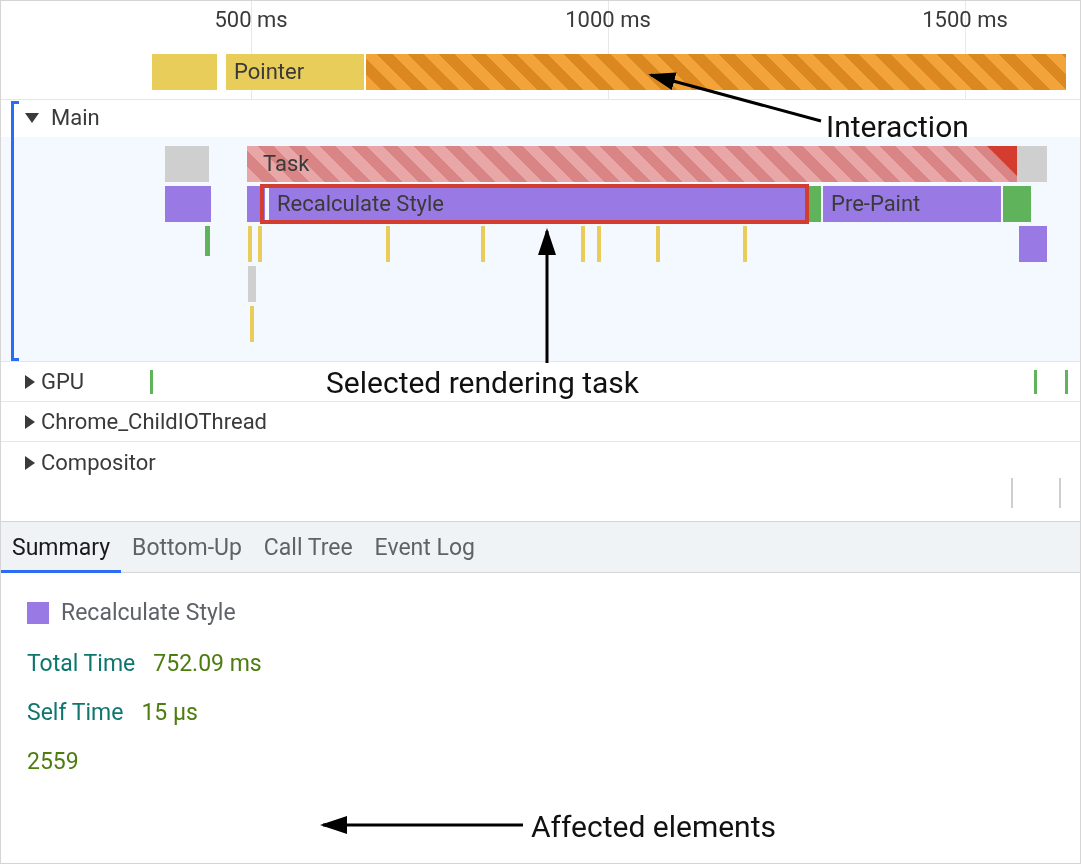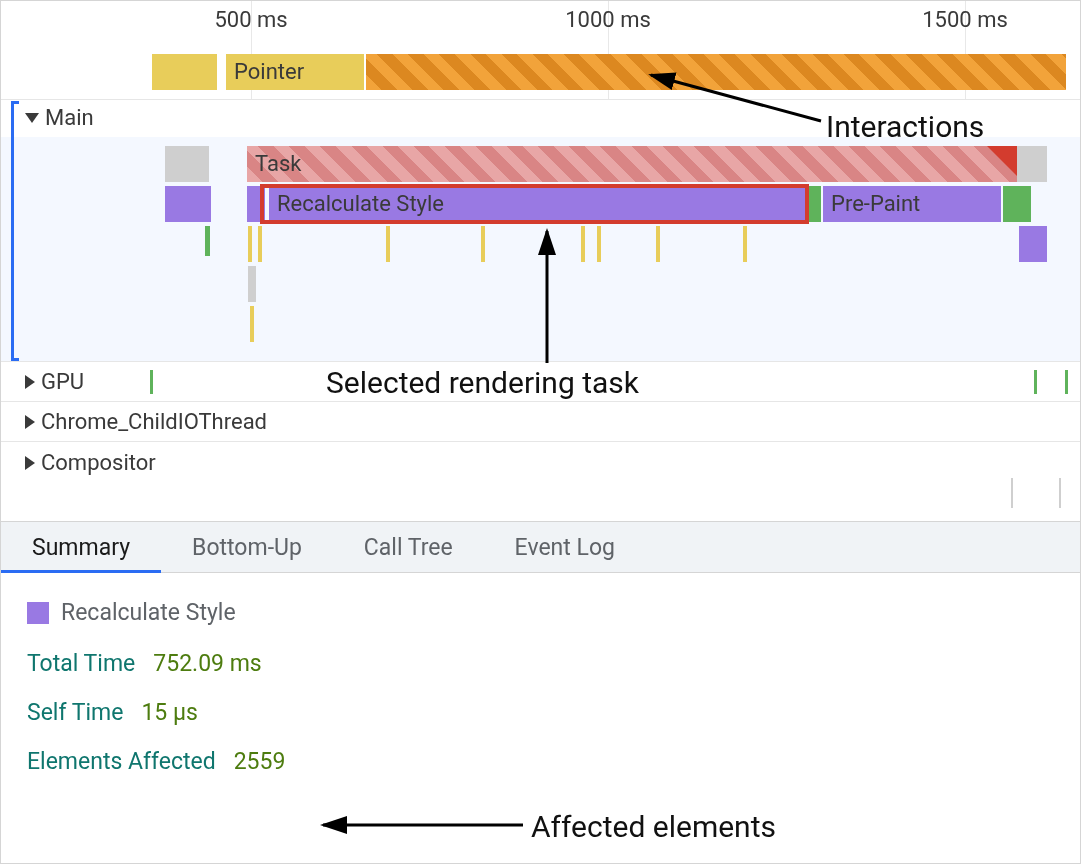--- a/index.html
+++ b/index.html
@@ -111,41 +111,41 @@
     z-index: 4;
   }
   .main-label {
     position: absolute;
     left: 24px;
     top: 104px;
     font-size: 22px;
     color: #3a3a3a;
     display: flex;
     align-items: center;
-    gap: 6px;
+    gap: 12px;
     z-index: 4;
   }
   .main-body {
     position: absolute;
     left: 0; top: 136px; height: 224px; width: 100%;
     background: #f4f8ff;
     z-index: 1;
   }
   
   .gray-bar {
     position: absolute;
     height: 36px;
     background: #cfcfcf;
   }
   .task-bar {
     position: absolute;
     height: 36px;
     color: #3a3a3a;
     font-size: 22px;
-    padding-left: 8px;
+    padding-left: 16px;
     line-height: 36px;
     background: repeating-linear-gradient(45deg,#e8a6a6 0 11px,#d98585 11px 22px);
   }
   .task-corner {
     position: absolute;
     top: 0; right: 0;
     width: 0; height: 0;
     border-top: 30px solid #d33c2e;
     border-left: 30px solid transparent;
   }
@@ -225,21 +225,21 @@
     left: 0;
     width: 100%;
     height: 52px;
     background: #f0f3f6;
     border-top: 1px solid #d5d5d5;
     border-bottom: 1px solid #d5d5d5;
     display: flex;
     align-items: center;
   }
   .tab {
-    padding: 0 31px;
+    padding: 0 11px;
     font-size: 23px;
     color: #5f6368;
     height: 100%;
     display: flex;
     align-items: center;
     cursor: pointer;
     position: relative;
   }
   .tab.active {
     color: #1a1a1a;
@@ -391,26 +391,25 @@
   </div>
   <div class="detail-row">
     <span class="k">Total Time</span>
     <span class="v">752.09 ms</span>
   </div>
   <div class="detail-row">
     <span class="k">Self Time</span>
     <span class="v">15 µs</span>
   </div>
   <div class="detail-row">
-    <span class="k">Elements Affected</span>
     <span class="v">2559</span>
   </div>
 </div>
 
-<div class="annot" style="left:825px;top:108px">Interactions</div>
+<div class="annot" style="left:825px;top:108px">Interaction</div>
 <svg class="arrow" style="left:640px;top:68px" width="200" height="60">
   <defs>
       <marker id="ah1" markerWidth="10" markerHeight="10" refX="8" refY="3" orient="auto">
         <path d="M0,0 L9,3 L0,6 Z" fill="#000"></path>
       </marker>
     </defs>
   <line x1="180" y1="52" x2="10" y2="6" stroke="#000" stroke-width="3" marker-end="url(#ah1)"></line>
 </svg>
 
 <div class="annot" style="left:325px;top:364px">Selected rendering task</div>

